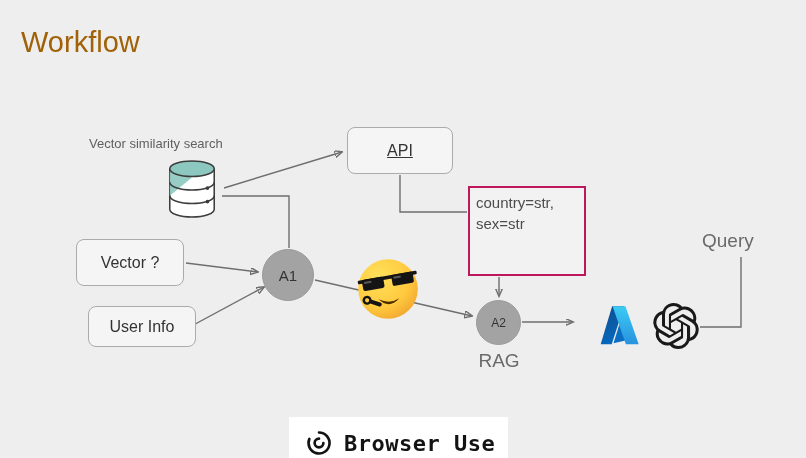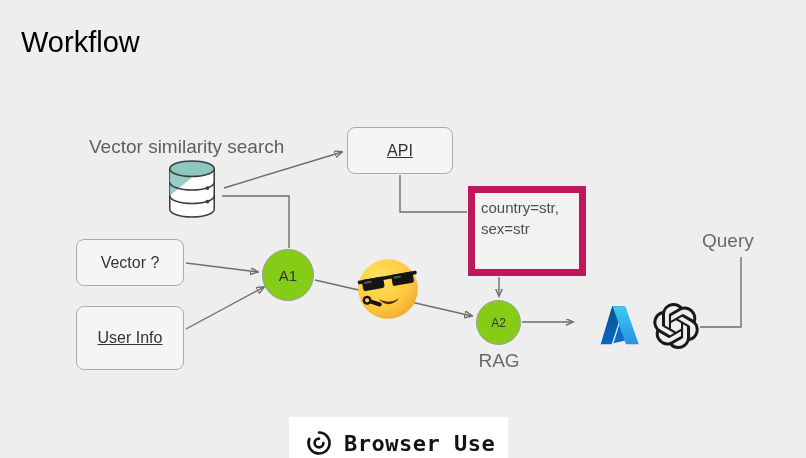--- a/index.html
+++ b/index.html
@@ -3,42 +3,42 @@
 <meta charset="utf-8">
 <style>
   html,body { margin:0; padding:0; }
   .canvas {
     position:relative; width:806px; height:458px;
     background:#eeeeee; overflow:hidden;
     font-family:"Liberation Sans","DejaVu Sans",sans-serif;
   }
   .title {
     position:absolute; left:21px; top:26px;
-    font-size:29px; font-weight:500; color:#000000;
+    font-size:29px; font-weight:500; color:#a16207;
   }
   .connectors { position:absolute; left:0; top:0; z-index:1; pointer-events:none; }
   .connectors path { stroke:#6e6e6e; stroke-width:1.4; fill:none; }
 
   .node-box {
     position:absolute; background:#f5f5f5; border:1px solid #ababab;
     border-radius:8px; display:flex; align-items:center; justify-content:center;
     font-size:16px; color:#333; z-index:2; box-sizing:border-box;
   }
   .circle-node {
-    position:absolute; background:#84cc16; border:1px solid #9a9a9a;
+    position:absolute; background:#a3a3a3; border:1px solid #9a9a9a;
     border-radius:50%; display:flex; align-items:center; justify-content:center;
     font-size:15px; color:#333; z-index:2; box-sizing:border-box;
   }
   .param-box {
     position:absolute; left:468px; top:186px; width:118px; height:90px;
-    background:#f2f2f2; border:7px solid #be185d; padding:4px 6px;
+    background:#f2f2f2; border:2px solid #be185d; padding:4px 6px;
     font-size:15px; color:#4d4d4d; line-height:1.4; box-sizing:border-box; z-index:2;
   }
   .muted-label { position:absolute; color:#5f5f5f; z-index:2; }
-  .lbl-vector { left:89px; top:136px; font-size:19px; }
+  .lbl-vector { left:89px; top:136px; font-size:13px; }
   .lbl-rag { left:469px; top:350px; width:60px; text-align:center; font-size:19px; color:#6a6a6a; }
   .lbl-answer { left:702px; top:230px; font-size:19px; color:#6a6a6a; }
 
   .icon-abs { position:absolute; z-index:3; }
   .db-icon { left:163px; top:156px; }
   .emoji-icon { left:351px; top:251px; }
   .azure-icon { left:597px; top:302px; }
   .openai-icon { left:653px; top:303px; }
 
   .brand-badge {
@@ -92,21 +92,21 @@
   </div>
 
   <div class="node-box" style="left:347px; top:127px; width:106px; height:47px;text-decoration:underline;">
     <span>API</span>
   </div>
 
   <div class="node-box" style="left:76px; top:239px; width:108px; height:47px;">
     <span>Vector ?</span>
   </div>
 
-  <div class="node-box" style="left:76px; top:306px; width:108px; height:64px;text-decoration:underline;">
+  <div class="node-box" style="left:88px; top:306px; width:108px; height:41px;">
     <span>User Info</span>
   </div>
 
   <div class="param-box">
     <div>country=str,</div>
     <div>sex=str</div>
   </div>
 
   <div class="circle-node" style="left:262px; top:249px; width:52px; height:52px;">
     <span>A1</span>

